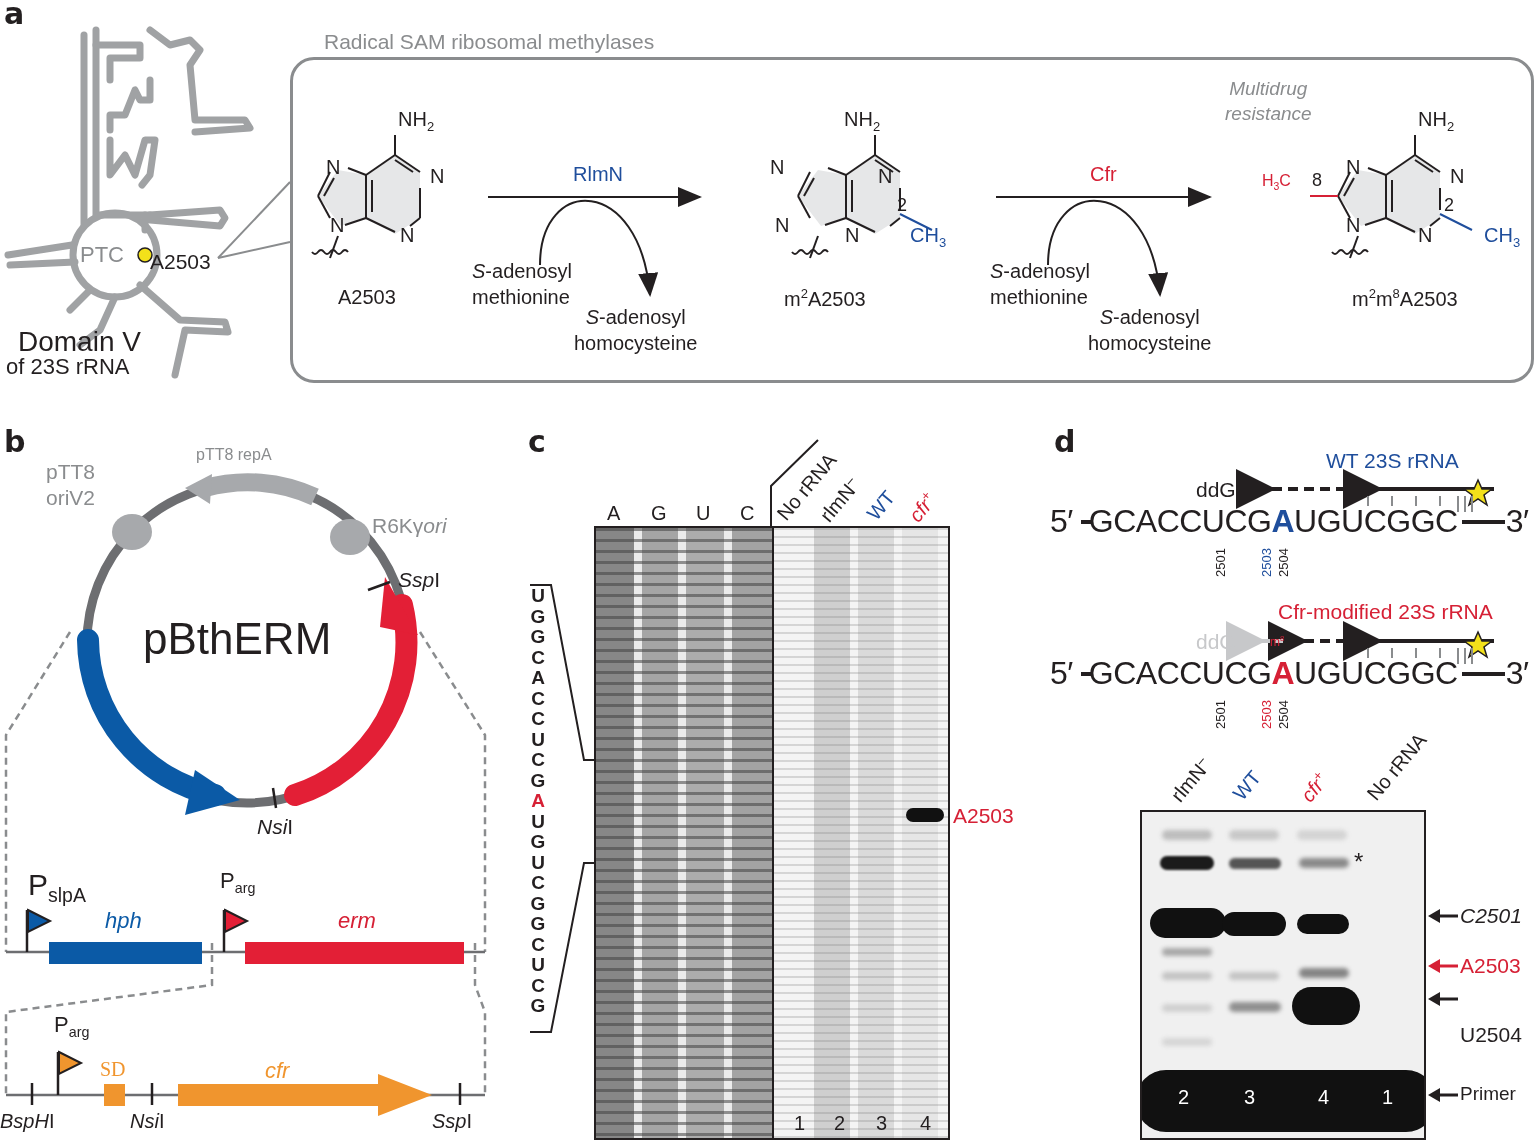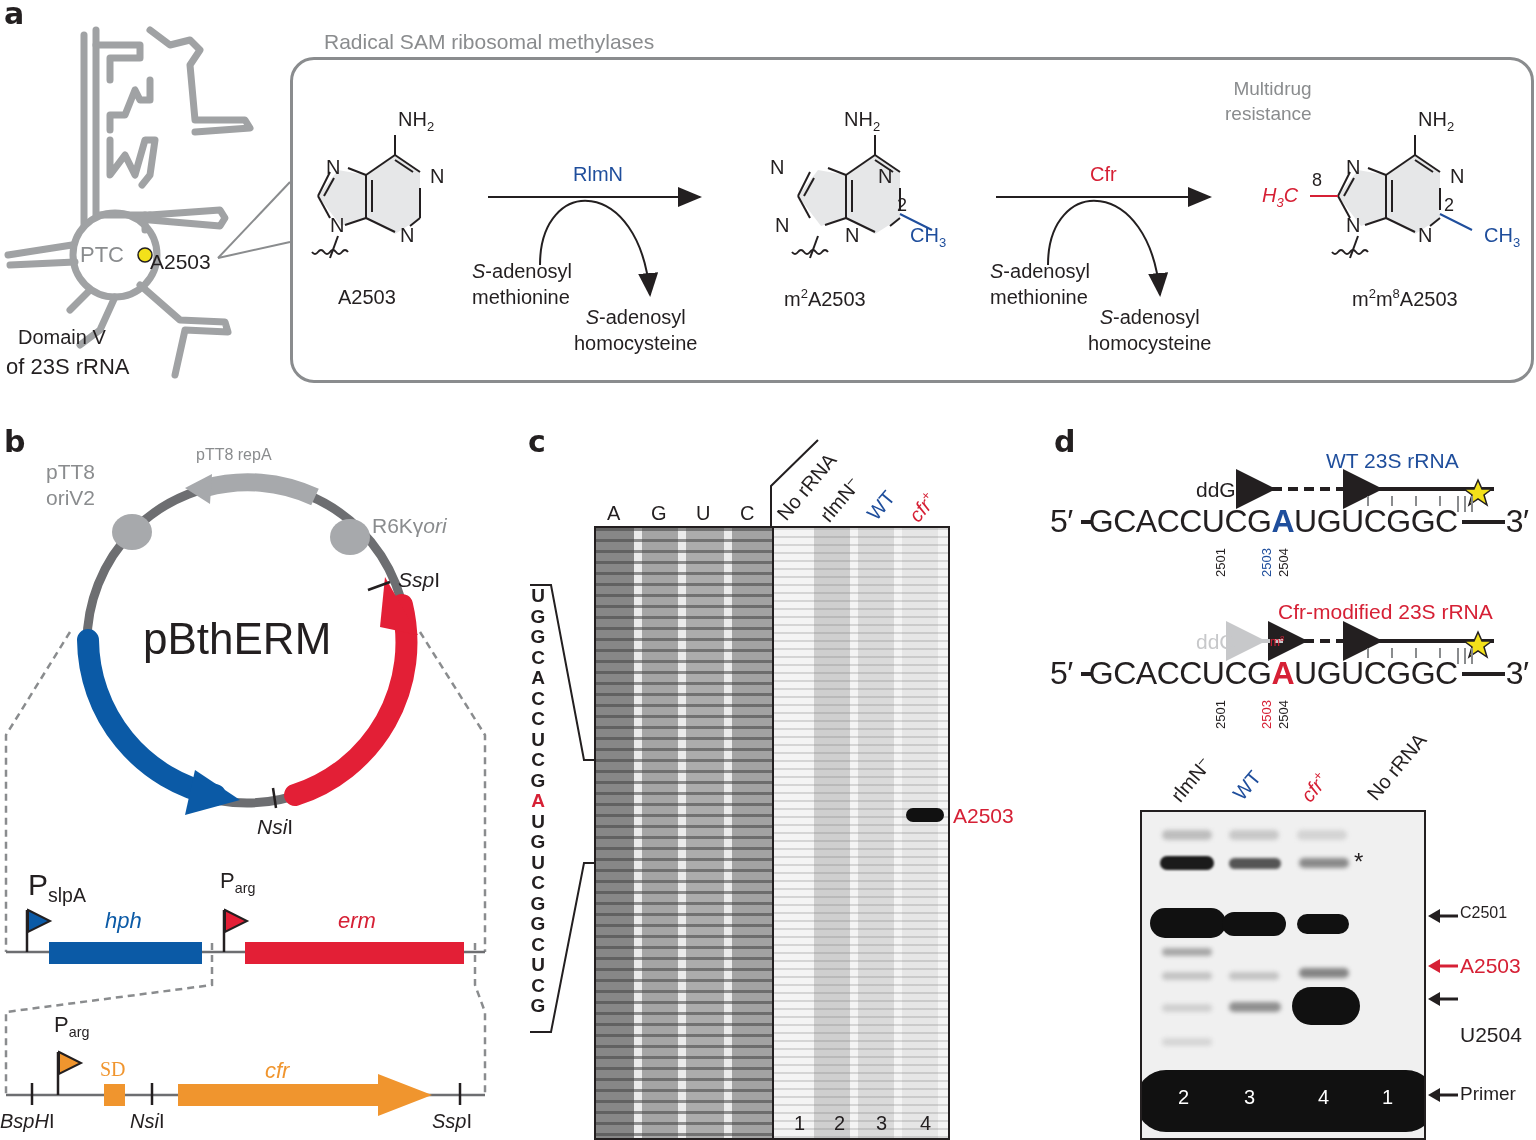--- a/index.html
+++ b/index.html
@@ -40,26 +40,26 @@
     <path d="M115 297 L100 330 L80 345"></path>
     <path d="M140 285 L180 320 L225 322 L228 332 L185 330 L175 375"></path>
     <path d="M145 230 L145 215"></path>
   </g>
   <circle cx="145" cy="255" r="7" fill="#f3e11a" stroke="#231f20" stroke-width="1.5"></circle>
   <line x1="218" y1="258" x2="290" y2="242" stroke="#8a8c8e" stroke-width="2"></line>
   <line x1="218" y1="258" x2="290" y2="182" stroke="#8a8c8e" stroke-width="2"></line>
 </svg>
 <div class="t grey" style="left:80px;top:242px;font-size:22px;">PTC</div>
 <div class="t" style="left:150px;top:250px;font-size:21px;">A2503</div>
-<div class="t" style="left:18px;top:326px;font-size:20px;">Domain V</div>
+<div class="t" style="left:18px;top:326px;font-size:28px;">Domain V</div>
 <div class="t" style="left:6px;top:354px;font-size:22px;">of 23S rRNA</div>
 
 <div class="t grey" style="left:324px;top:30px;font-size:21px;">Radical SAM ribosomal methylases</div>
 <div class="abs" style="left:290px;top:57px;width:1244px;height:326px;border:3px solid #8a8c8e;border-radius:24px;box-sizing:border-box;"></div>
-<div class="t grey" style="left:1225px;top:76px;font-size:19px;text-align:right;line-height:25px;">
+<div class="t grey" style="left:1225px;top:76px;font-size:19px;text-align:center;line-height:25px;font-style:italic;">
   <span>Multidrug</span><br>
   <span>resistance</span>
 </div>
 
 <svg width="1536" height="390">
   <defs>
     <marker id="ah" markerWidth="12" markerHeight="10" refX="11" refY="5" orient="auto">
       <path d="M0 0 L12 5 L0 10 Z" fill="#231f20"></path>
     </marker>
   </defs>
@@ -175,21 +175,21 @@
   <span>homocysteine</span>
 </div>
 
 <div class="t" style="left:1418px;top:108px;font-size:20px;"><span>NH</span><sub>2</sub></div>
 <div class="t" style="left:1346px;top:156px;font-size:20px;">N</div>
 <div class="t" style="left:1450px;top:165px;font-size:20px;">N</div>
 <div class="t" style="left:1418px;top:224px;font-size:20px;">N</div>
 <div class="t" style="left:1346px;top:214px;font-size:20px;">N</div>
 <div class="t" style="left:1312px;top:170px;font-size:18px;">8</div>
 <div class="t" style="left:1444px;top:195px;font-size:18px;">2</div>
-<div class="t red" style="left:1262px;top:184px;font-size:20px;font-style:italic;"><span>H</span><sub>3</sub><span>C</span></div>
+<div class="t red" style="left:1262px;top:172px;font-size:16px;"><span>H</span><sub>3</sub><span>C</span></div>
 <div class="t blue" style="left:1484px;top:224px;font-size:20px;"><span>CH</span><sub>3</sub></div>
 <div class="t" style="left:1352px;top:286px;font-size:20px;"><span>m</span><sup>2</sup><span>m</span><sup>8</sup><span>A2503</span></div>
 
 <div class="panel-label" style="left:4px;top:424px;">b</div>
 
 <svg width="500" height="1140">
 
   <circle cx="247" cy="643" r="160" fill="none" stroke="#6d6e71" stroke-width="9"></circle>
 
   <path d="M315 497 A160 160 0 0 0 205 488" fill="none" stroke="#a7a9ac" stroke-width="18"></path>
@@ -412,16 +412,16 @@
     <line x1="1458" y1="916" x2="1432" y2="916" stroke="#231f20"></line>
       <polygon points="1428,916 1440,909 1440,923" fill="#231f20"></polygon>
     <line x1="1458" y1="966" x2="1432" y2="966" stroke="#d62035"></line>
       <polygon points="1428,966 1440,959 1440,973" fill="#d62035"></polygon>
     <line x1="1458" y1="999" x2="1432" y2="999" stroke="#231f20"></line>
       <polygon points="1428,999 1440,992 1440,1006" fill="#231f20"></polygon>
     <line x1="1458" y1="1095" x2="1432" y2="1095" stroke="#231f20"></line>
       <polygon points="1428,1095 1440,1088 1440,1102" fill="#231f20"></polygon>
   </g>
 </svg>
-<div class="t" style="left:1460px;top:904px;font-size:16px;">C2501</div>
+<div class="t" style="left:1460px;top:904px;font-size:21px;font-style:italic;">C2501</div>
 <div class="t red" style="left:1460px;top:954px;font-size:21px;">A2503</div>
 <div class="t" style="left:1460px;top:987px;font-size:21px;margin-top:36px;">U2504</div>
 <div class="t" style="left:1460px;top:1083px;font-size:19px;">Primer</div>
 
 </body></html>

